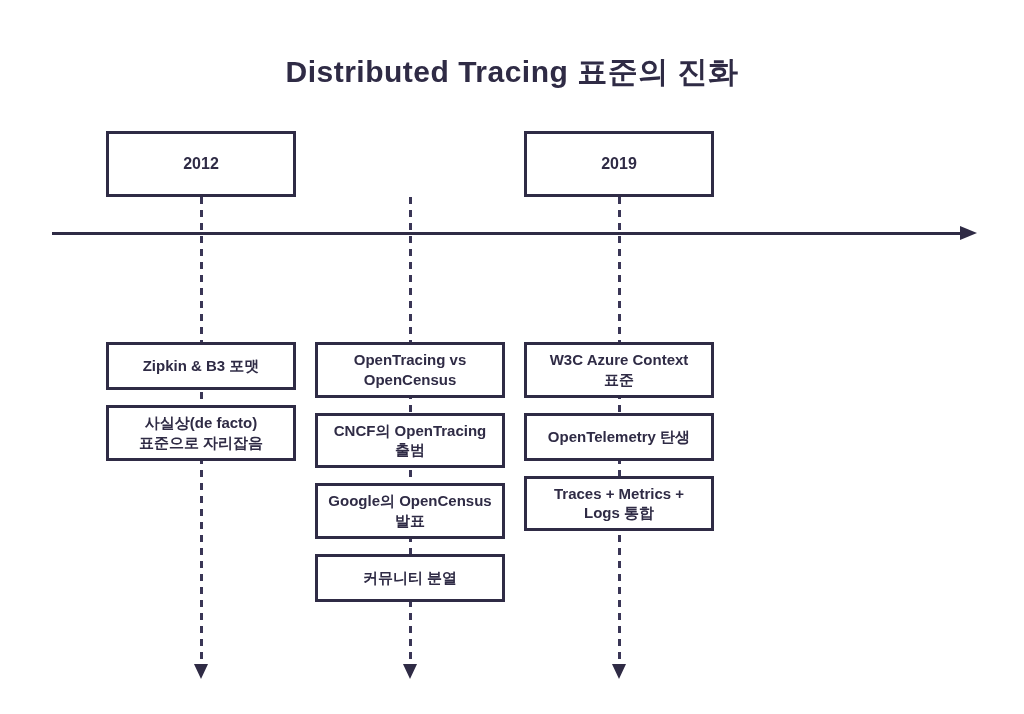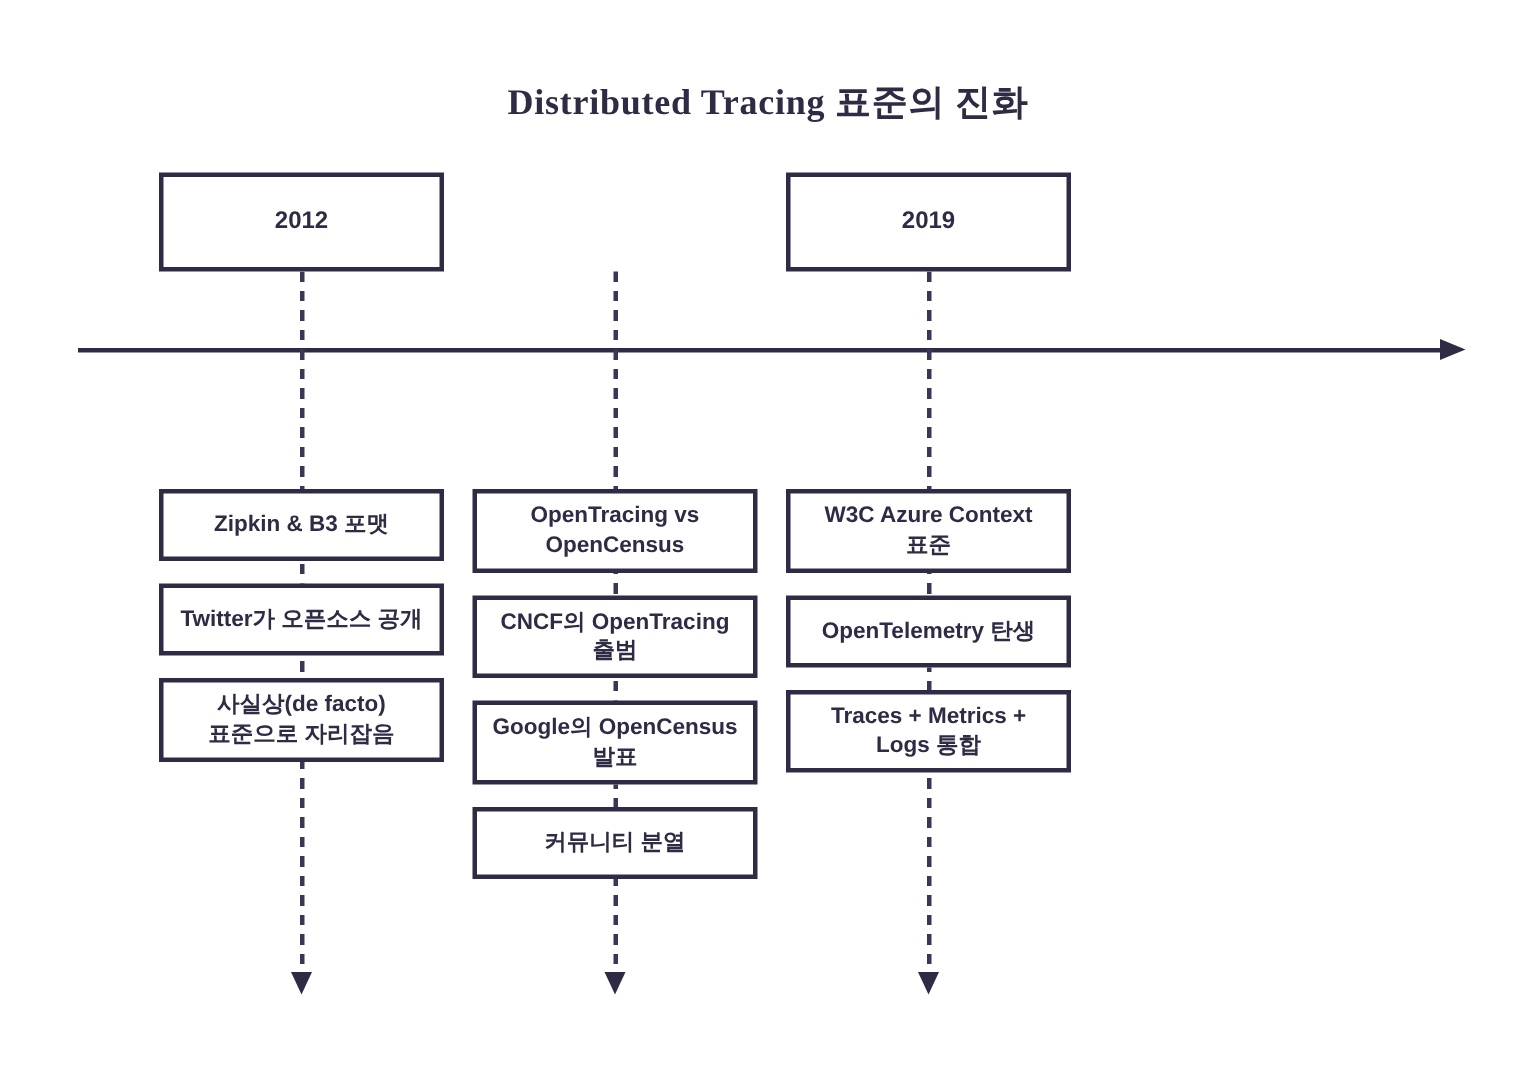--- a/index.html
+++ b/index.html
@@ -13,38 +13,37 @@
     width:1024px;height:714px;
     background:var(--bg);
     margin:0 auto;
     font-family:"Liberation Sans","DejaVu Sans",sans-serif;
     color:var(--ink);
     overflow:hidden;
   }
   .title{
     position:absolute;top:52px;left:0;width:100%;
     text-align:center;
-    font-size:24px;font-weight:bold;
+    font-size:30px;font-weight:bold;
     letter-spacing:0.5px;
-    font-family:Liberation Serif, serif;
   }
   
   .tl-line{
     position:absolute;left:52px;top:232px;
     width:910px;height:3px;background:var(--ink);
   }
   .tl-arrow{
     position:absolute;left:960px;top:226px;
     width:0;height:0;
     border-top:7px solid transparent;
     border-bottom:7px solid transparent;
     border-left:17px solid var(--ink);
   }
   
-  .col{position:absolute;top:0;width:190px;height:516px;}
+  .col{position:absolute;top:16px;width:190px;height:516px;}
   .col-1{left:106px}
   .col-2{left:315px}
   .col-3{left:524px}
   .col-4{left:733px}
   .vline{
     position:absolute;left:calc(50% - 1.5px);top:181px;
     width:3px;height:467px;
     background:repeating-linear-gradient(to bottom,var(--dash) 0 7px,transparent 7px 13px);
   }
   .varrow{
@@ -84,21 +83,20 @@
 
   <div class="tl-line"></div>
   <div class="tl-arrow"></div>
 
   <div class="col col-1">
     <div class="vline"></div>
     <div class="varrow"></div>
     <div class="year-box">2012</div>
     <div class="boxes">
       <div class="box">Zipkin &amp; B3 포맷</div>
-      <div class="box">Twitter가 오픈소스 공개</div>
       <div class="box">사실상(de facto)
 표준으로 자리잡음</div>
     </div>
   </div>
 
   <div class="col col-2">
     <div class="vline"></div>
     <div class="varrow"></div>
     <div class="boxes">
       <div class="box">OpenTracing vs

